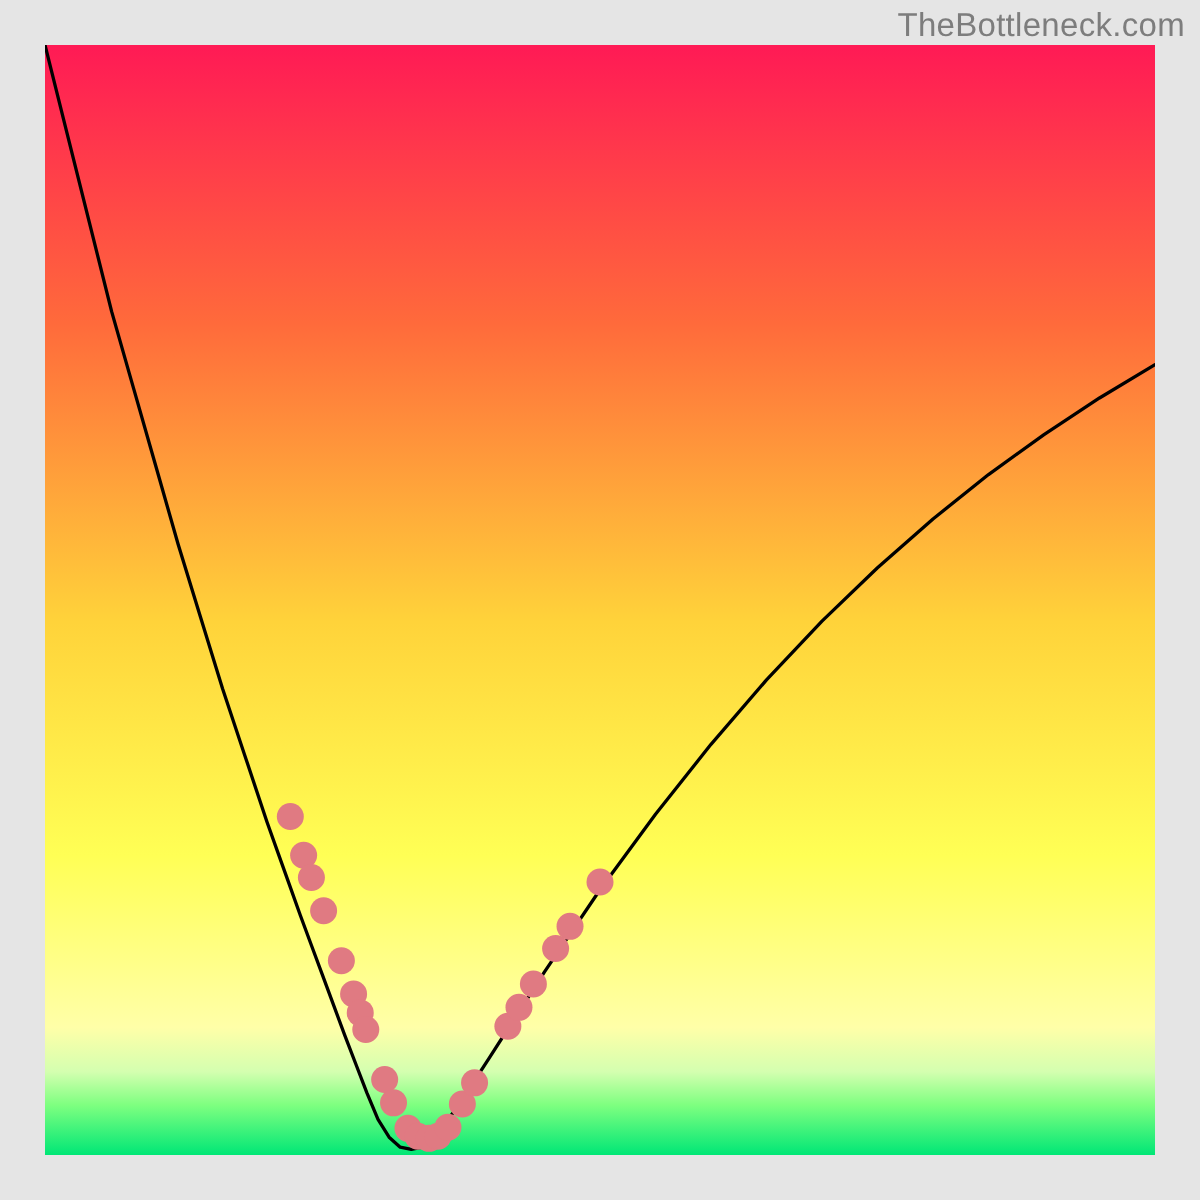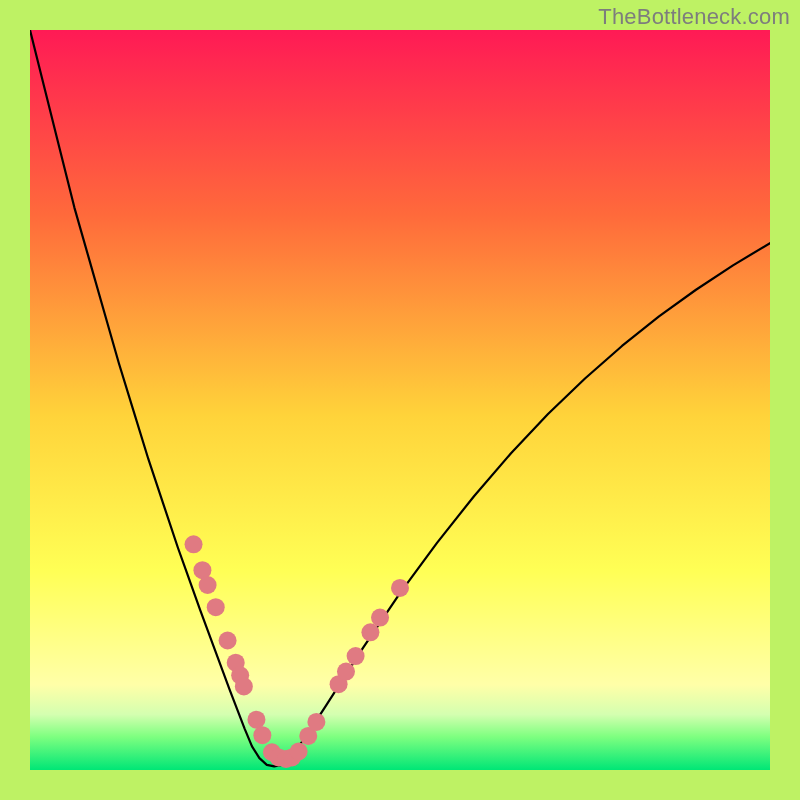--- a/index.html
+++ b/index.html
@@ -10,21 +10,21 @@
     overflow: hidden;
     background: #000;
     font-family: Arial, Helvetica, sans-serif;
   }
   .frame {
     position: absolute;
     top: 0;
     left: 0;
     width: 800px;
     height: 800px;
-    background: #bef264;
+    background: #e5e5e5;
   }
   .plot-area {
     position: absolute;
     top: 30px;
     left: 30px;
     width: 740px;
     height: 740px;
     overflow: hidden;
   }
   .gradient {

